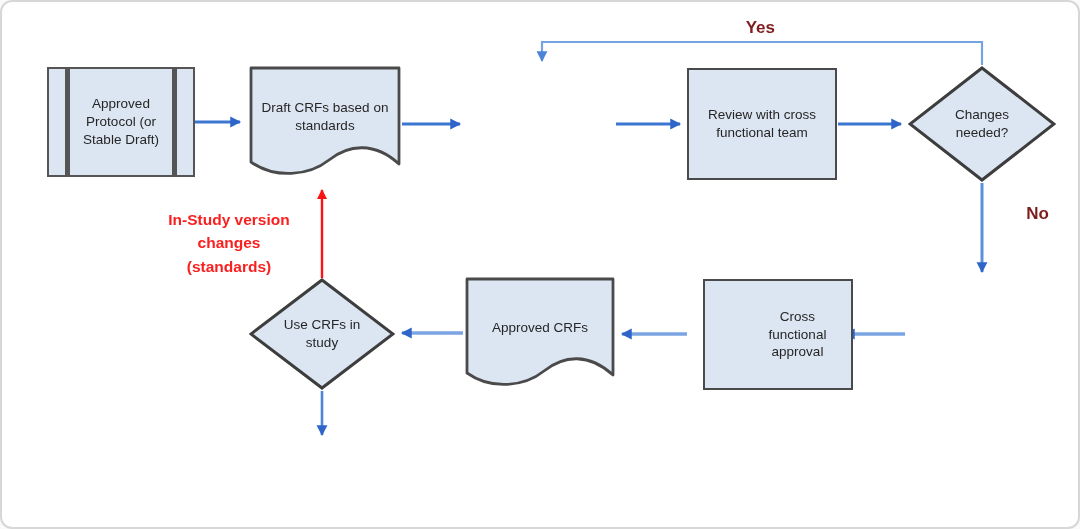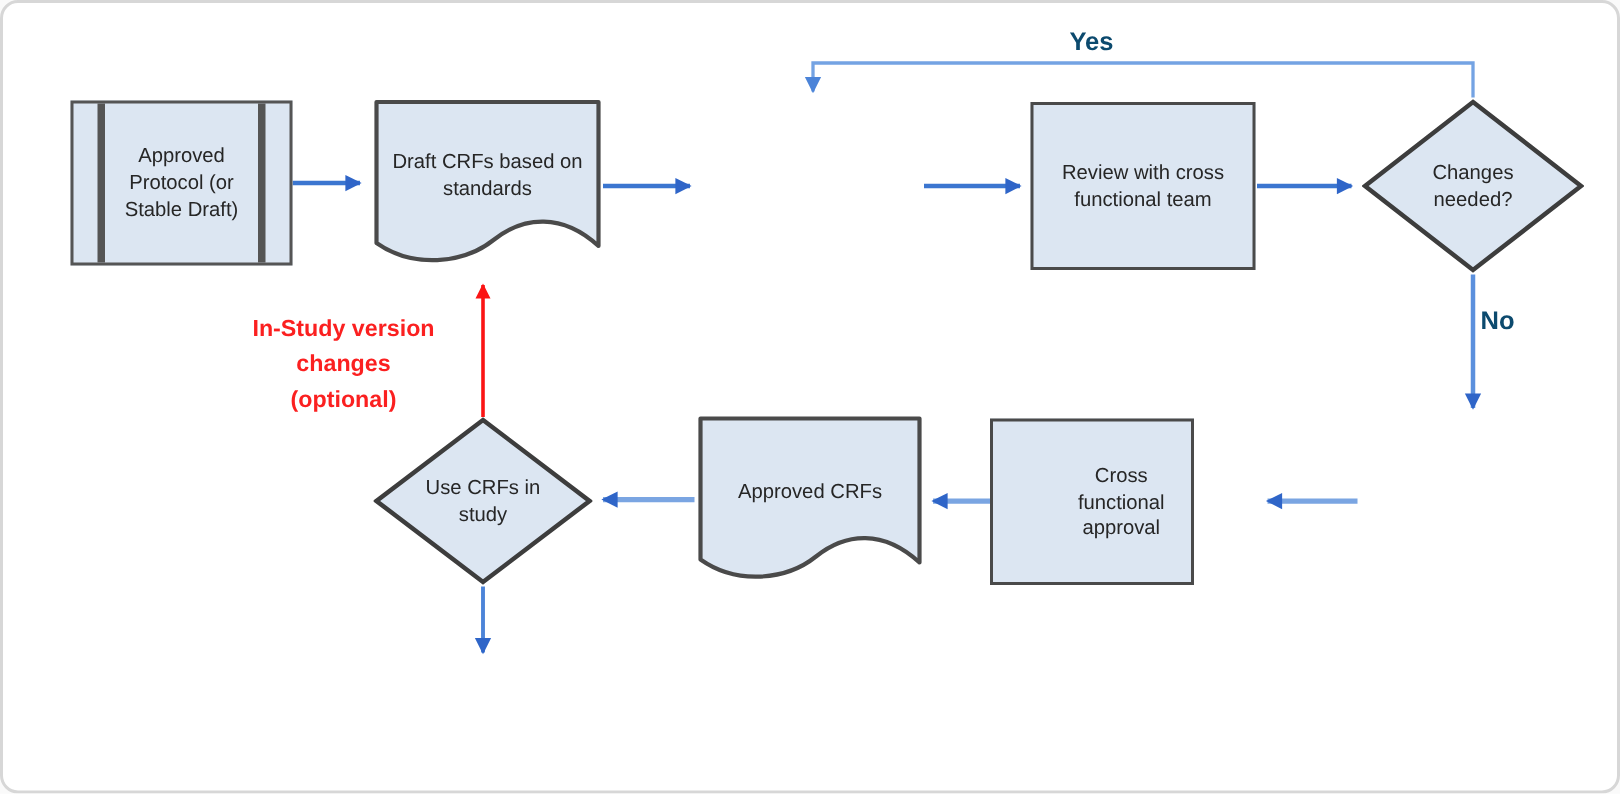--- a/index.html
+++ b/index.html
@@ -28,26 +28,26 @@
 
   .term { background:#dce6f2; border:3px solid #4a4a4a; border-radius:27px; }
 
   
   #n-approved   { left:45px;  top:65px;  width:148px; height:110px; }
   #n-draft      { left:247px; top:64px;  width:152px; height:117px; }
   #n-modify     { left:466px; top:67px;  width:147px; height:108px; }
   #n-review     { left:685px; top:66px;  width:150px; height:112px; }
   #n-changes    { left:906px; top:64px;  width:148px; height:116px; }
   #n-finalize   { left:905px; top:277px; width:150px; height:110px; }
-  #n-cross      { left:658px; top:277px; width:136px; height:111px;padding-left:39px; }
+  #n-cross      { left:701px; top:277px; width:150px; height:111px;padding-left:39px; }
   #n-approvdoc  { left:463px; top:275px; width:150px; height:117px; }
   #n-use        { left:247px; top:276px; width:146px; height:112px; }
   #n-complete   { left:248px; top:440px; width:149px; height:53px; }
 
-  .edge-label { position:absolute; font-weight:bold; color:#0c4a6e; font-size:17px; text-align:left; }
+  .edge-label { position:absolute; font-weight:bold; color:#7f1d1d; font-size:17px; text-align:right; }
   #lbl-yes { left:711px; top:16px;  width:62px; }
   #lbl-no  { left:985px; top:202px; width:62px; }
   #lbl-instudy {
     position:absolute; left:160px; top:206px; width:134px;
     color:#fb2020; font-weight:bold; font-size:15.5px; line-height:1.5; text-align:center;
   }
 </style>
 </head>
 <body>
 
@@ -122,15 +122,15 @@
   <div class="node diam" id="n-use">
     <svg class="shape" viewBox="0 0 146 112" preserveAspectRatio="none">
       <path d="M73,2 L144,56 L73,110 L2,56 Z" fill="#dce6f2" stroke="#3d3d3d" stroke-width="3"></path>
     </svg>
     <span class="lbl">Use CRFs in study</span>
   </div>
 
 
   <div class="edge-label" id="lbl-yes">Yes</div>
   <div class="edge-label" id="lbl-no">No</div>
-  <div id="lbl-instudy">In-Study version changes (optional)</div>
+  <div id="lbl-instudy">In-Study version changes (standards)</div>
 
 </div>
 
 </body></html>

